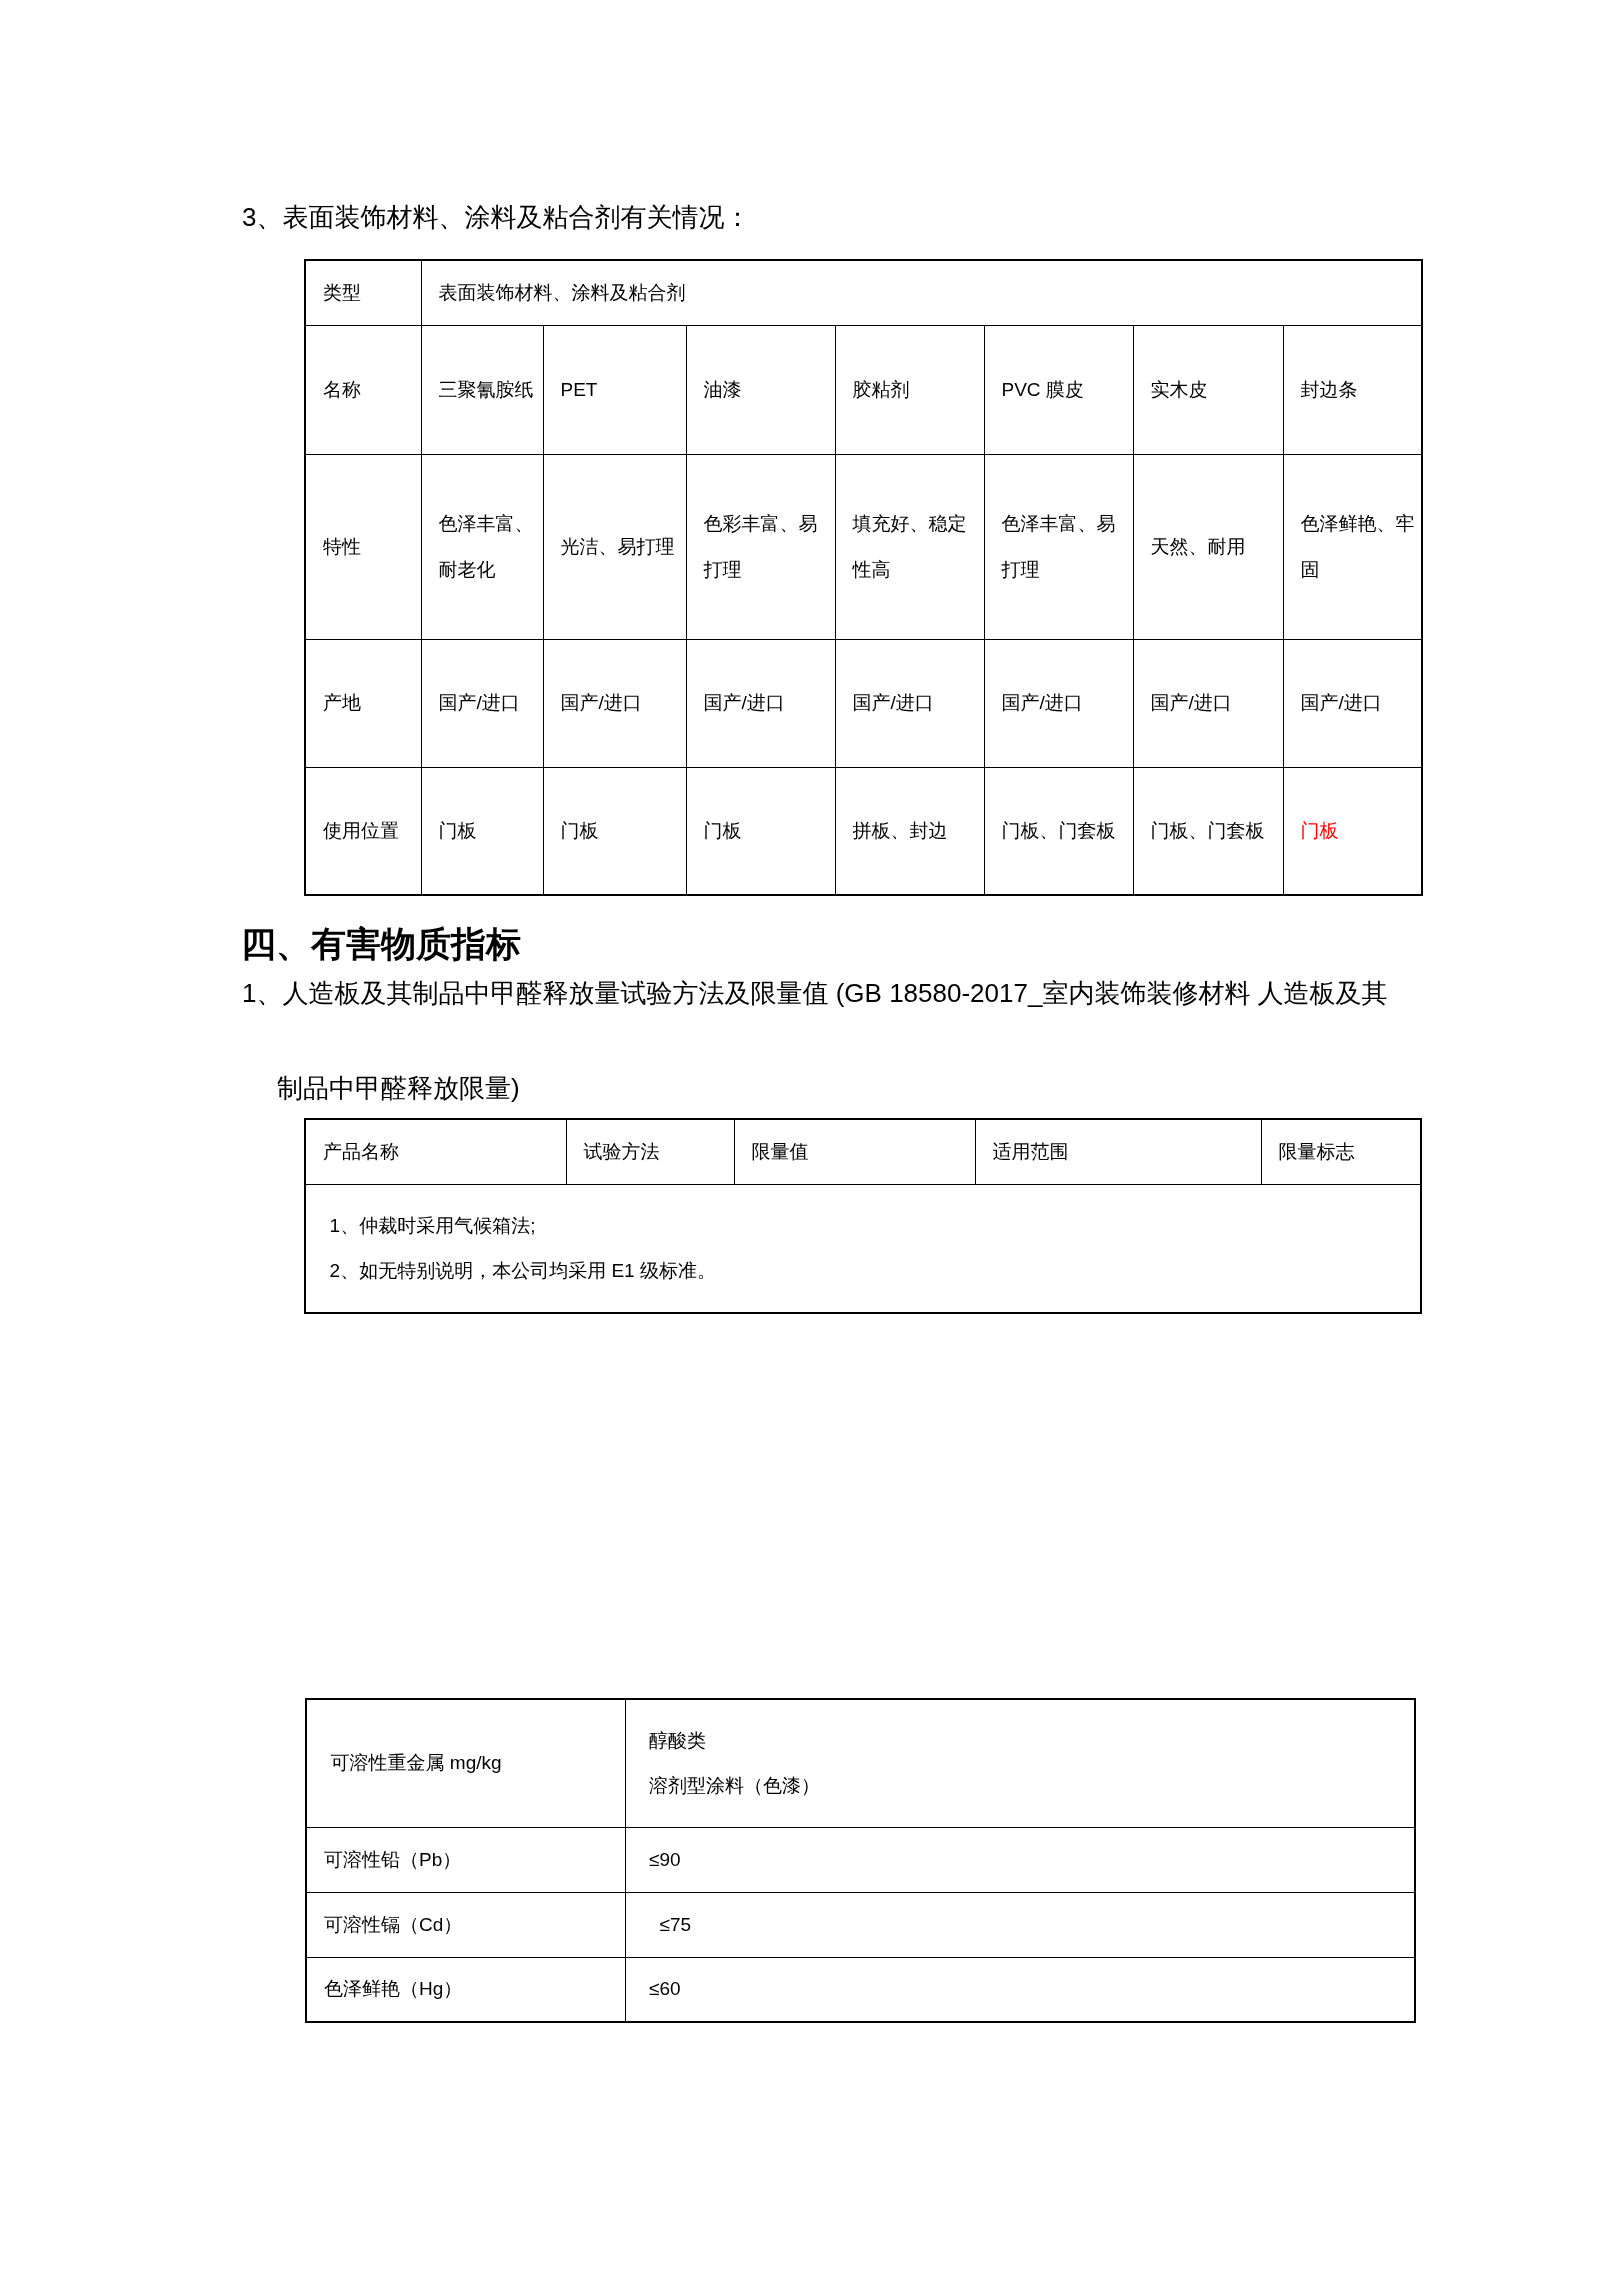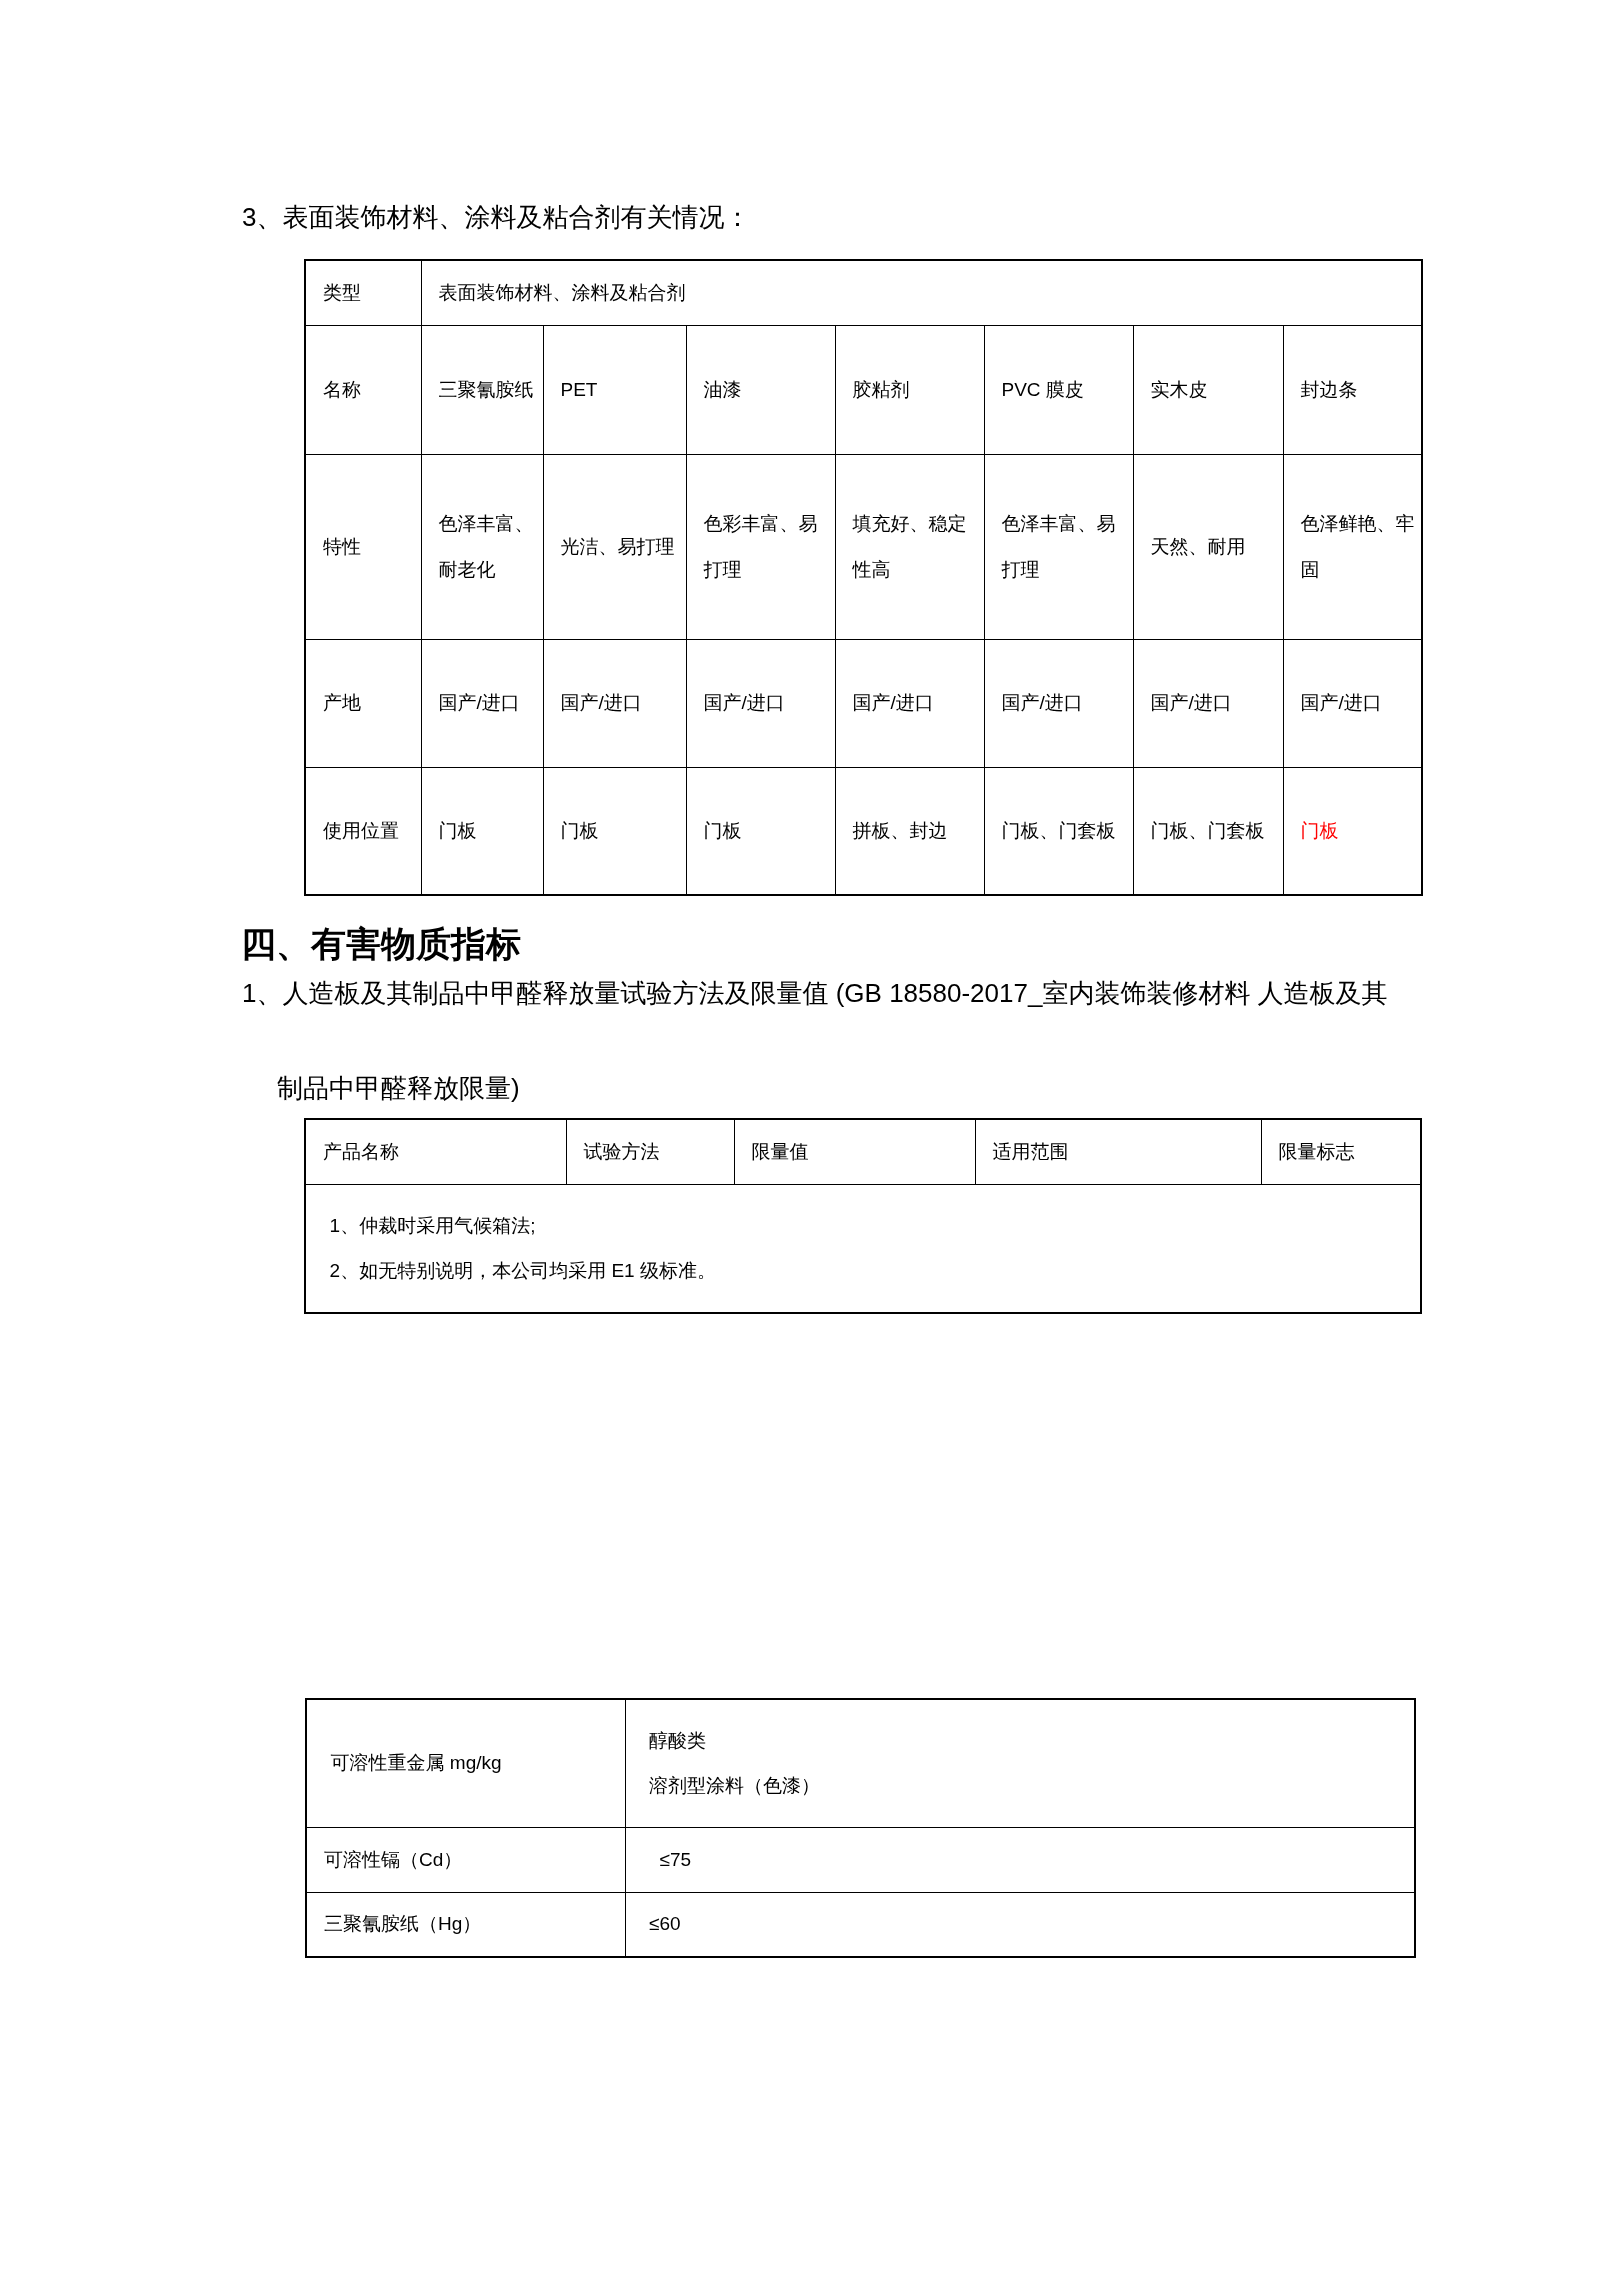--- a/index.html
+++ b/index.html
@@ -136,24 +136,28 @@
       <col style="width:319px">
         <col style="width:790px">
     </colgroup>
     <tbody>
         <tr style="height:128px">
       <td style="padding-left:23.6px;">可溶性重金属 mg/kg</td>
       <td class="multiline notes">醇酸类
 溶剂型涂料（色漆）</td>
     </tr>
     <tr style="height:65px">
+      <td>可溶性铅（Pb）</td>
+      <td style="padding-left:23.6px;">≤90</td>
+    </tr>
+    <tr style="height:65px">
       <td>可溶性镉（Cd）</td>
       <td style="padding-left:34px;">≤75</td>
     </tr>
     <tr style="height:65px">
-      <td>三聚氰胺纸（Hg）</td>
+      <td>色泽鲜艳（Hg）</td>
       <td style="padding-left:23.6px;">≤60</td>
     </tr>
   </tbody>
     </table>
 
 </div>
 
 
 </body></html>

